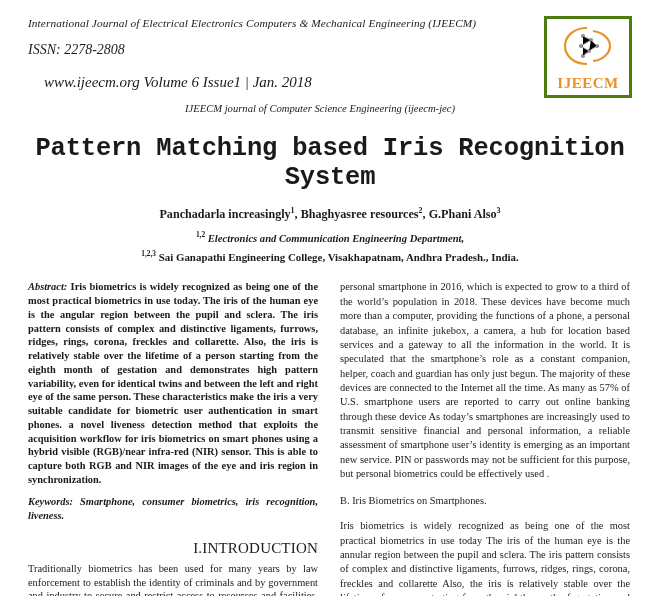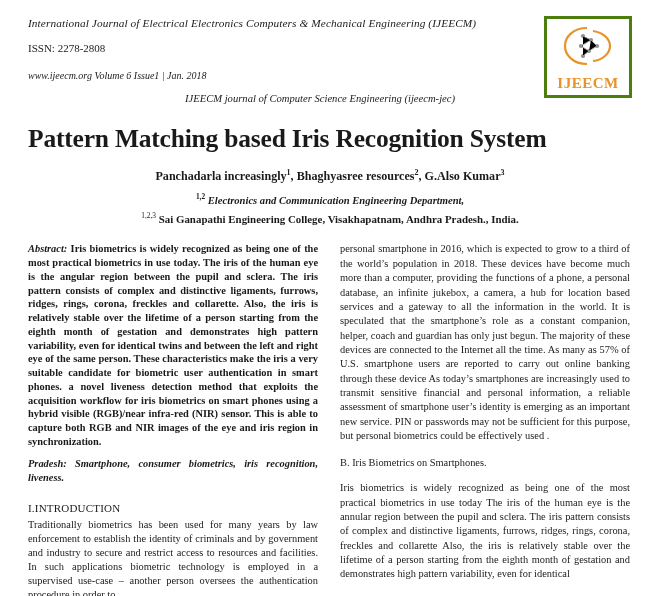--- a/index.html
+++ b/index.html
@@ -28,27 +28,28 @@
     min-height: 86px;
   }
   .journal-title {
     font-style: italic;
     font-size: 11.3px;
     letter-spacing: 0.1px;
     margin: 2px 0 0 0;
     line-height: 1.35;
   }
   .issn {
-    font-size: 11px;
+    font-style: italic;
+    font-size: 14px;
     margin: 11px 0 16px 0;
   }
   .site-line {
     font-style: italic;
-    font-size: 10px;
-    margin: 11px 0 0 0;
+    font-size: 15px;
+    margin: 11px 0 0 16px;
   }
   .jour-sub {
     font-style: italic;
     font-size: 10.6px;
     text-align: center;
     margin: 12px 0 0 0;
     padding-right: 20px;
   }
 
   
@@ -77,25 +78,26 @@
     text-align: center;
     font-family: "Liberation Serif", serif;
     font-weight: bold;
     font-size: 15px;
     color: #e8922a;
     letter-spacing: 0.5px;
   }
 
   
   .paper-title {
-    text-align: left;
+    text-align: center;
     font-size: 25.5px;
     font-weight: bold;
     margin: 20px 0 0 0;
     letter-spacing: -0.2px;
+    font-family: Liberation Mono, monospace;
   }
   .authors {
     text-align: center;
     font-size: 12.1px;
     font-weight: bold;
     margin: 14px 0 0 0;
   }
   .authors sup { font-weight: bold; font-size: 8px; }
   .affil {
     text-align: center;
@@ -104,21 +106,21 @@
     font-weight: bold;
     margin: 8px 0 0 0;
   }
   .affil sup { font-size: 7.4px; font-style: normal; }
   .affil2 {
     text-align: center;
     font-size: 10.9px;
     font-weight: bold;
     margin: 5px 0 0 0;
   }
-  .affil2 sup { font-size: 7.4px; font-weight: normal; }
+  .affil2 sup { font-size: 7.4px; font-weight: bold; }
 
   
   .columns {
     display: flex;
     margin-top: 18px;
     gap: 22px;
   }
   .col {
     width: 290px;
     font-size: 10.4px;
@@ -134,22 +136,22 @@
     font-style: italic;
   }
   .keywords {
     font-weight: bold;
     margin: 9px 0 0 0;
     text-align: justify;
   }
   .keywords .kw-lead { font-style: italic; }
   .keywords .kw-body { font-style: italic; }
   .section-head {
-    text-align: left;
-    font-size: 11px;
+    text-align: right;
+    font-size: 15px;
     margin: 16px 0 3px 0;
     letter-spacing: 0.2px;
   }
   .body-par {
     margin: 0;
     text-align: justify;
     font-size: 10.4px;
     line-height: 1.33;
   }
   .subhead {
@@ -193,38 +195,38 @@
           <path d="M38 18 L44 24 L36 29"></path>
         </g>
       </svg>
       <div class="logo-text">IJEECM</div>
     </div>
   </div>
 
   <h1 class="paper-title">Pattern Matching based Iris Recognition System</h1>
 
   <div class="authors">
-    <span>Panchadarla increasingly</span><sup>1</sup><span>, </span><span>Bhaghyasree resources</span><sup>2</sup><span>,  </span><span>G.Also Kumar</span><sup>3</sup>
+    <span>Panchadarla increasingly</span><sup>1</sup><span>, </span><span>Bhaghyasree resources</span><sup>2</sup><span>,  </span><span>G.Phani Also</span><sup>3</sup>
   </div>
 
   <div class="affil">
     <sup>1,2</sup><span> Electronics and Communication Engineering Department,</span>
   </div>
   <div class="affil2">
     <sup>1,2,3</sup><span> Sai Ganapathi Engineering College, Visakhapatnam, Andhra Pradesh., India.</span>
   </div>
 
   <div class="columns">
 
     <div class="col">
       <p class="abstract">
         <span class="lead">Abstract:</span><span> Iris biometrics is widely recognized as being one of the most practical biometrics in use today. The iris of the human eye is the angular region between the pupil and sclera. The iris pattern consists of complex and distinctive ligaments, furrows, ridges, rings, corona, freckles and collarette. Also, the iris is relatively stable over the lifetime of a person starting from the eighth month of gestation and demonstrates high pattern variability, even for identical twins and between the left and right eye of the same person. These characteristics make the iris a very suitable candidate for biometric user authentication in smart phones. a novel liveness detection method that exploits the acquisition workflow for iris biometrics on smart phones using a hybrid visible (RGB)/near infra-red (NIR) sensor. This is able to capture both RGB and NIR images of the eye and iris region in synchronization.</span>
       </p>
       <p class="keywords">
-        <span class="kw-lead">Pradesh:</span><span class="kw-body"> Smartphone, consumer biometrics, iris recognition, liveness.</span>
+        <span class="kw-lead">Keywords:</span><span class="kw-body"> Smartphone, consumer biometrics, iris recognition, liveness.</span>
       </p>
       <div class="section-head">I.INTRODUCTION</div>
       <p class="body-par">Traditionally biometrics has been used for many years by law enforcement to establish  the identity of criminals and by government and industry to secure and restrict access to resources and facilities. In such applications biometric technology is employed in a supervised use-case – another person oversees the authentication procedure in order to</p>
     </div>
 
     <div class="col">
       <p class="rcol-par">personal smartphone in 2016, which is expected to grow to a third of the world’s population in 2018. These devices have become much more than a computer, providing the functions of a phone, a personal database, an infinite jukebox, a camera, a hub for location based services and a gateway to all the information in the world. It is speculated that the smartphone’s role as a constant companion, helper, coach and guardian has only just begun. The majority of these devices are connected to the Internet all the time. As many as 57% of U.S. smartphone users are reported to carry out online banking through these device As today’s smartphones are increasingly used to transmit sensitive financial and personal information, a reliable assessment of smartphone user’s identity is emerging as an important new service. PIN or passwords may not be sufficient for this purpose, but personal biometrics could be effectively used .</p>
       <div class="subhead">B. Iris Biometrics on Smartphones.</div>
       <p class="rcol-par">Iris biometrics is widely recognized as being one of the most practical biometrics in use today The iris of the human eye is the annular region between the pupil and sclera. The iris pattern consists of complex and distinctive ligaments, furrows, ridges, rings, corona, freckles and collarette Also, the iris is relatively stable over the lifetime of a person starting from the eighth month of gestation and demonstrates high pattern variability, even for identical</p>
     </div>

